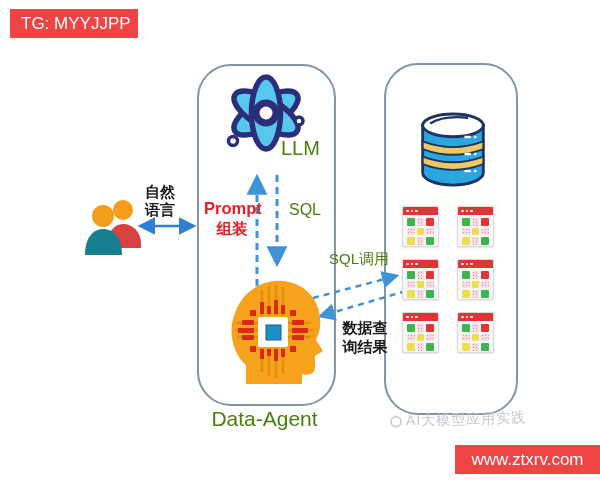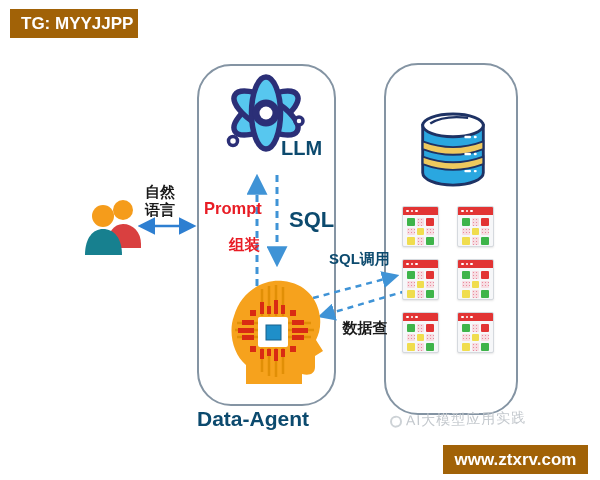--- a/index.html
+++ b/index.html
@@ -2,37 +2,37 @@
 <html><head>
 <meta charset="utf-8">
 <style>
   html,body{margin:0;padding:0;background:#e9e9e9;}
   .canvas{
     position:relative;width:600px;height:480px;background:#ffffff;overflow:hidden;
     font-family:"Liberation Sans","DejaVu Sans",sans-serif;color:#1a1a1a;
   }
   .abs{position:absolute;}
   .banner{
-    background:#a16207;color:#ffffff;font-size:17px;line-height:29px;height:29px;
-    box-sizing:border-box;white-space:nowrap;font-weight:bold;
+    background:#ef4444;color:#ffffff;font-size:17px;line-height:29px;height:29px;
+    box-sizing:border-box;white-space:nowrap;
   }
   .banner.top{left:10px;top:9px;width:128px;padding-left:11px;}
-  .banner.bottom{right:12px;top:445px;width:145px;text-align:center;}
+  .banner.bottom{right:0;top:445px;width:145px;text-align:center;}
   .panel{
     position:absolute;border:2px solid #8494a3;border-radius:34px;background:transparent;
   }
   .panel.left{left:197px;top:64px;width:135px;height:338px;}
   .panel.right{left:384px;top:63px;width:130px;height:348px;}
-  .lbl{position:absolute;font-weight:bold;color:#0c4a6e;}
+  .lbl{position:absolute;font-weight:normal;color:#4d7c0f;}
   .lbl-llm{left:281px;top:137px;font-size:20px;}
-  .lbl-agent{left:197px;top:407px;width:135px;font-size:21px;}
+  .lbl-agent{left:197px;top:407px;width:135px;text-align:center;font-size:21px;}
   .lbl-prompt{left:204px;top:199px;width:56px;text-align:center;color:#e81c24;}
   .lbl-prompt .l1{display:block;font-size:16.5px;text-align:center;}
-  .lbl-prompt .l2{display:block;font-size:15.5px;margin-top:17px;text-align:right;}
-  .lbl-sql{left:289px;top:207px;font-size:22px;}
+  .lbl-prompt .l2{display:block;font-size:15.5px;margin-top:1px;}
+  .lbl-sql{left:289px;top:201px;font-size:16px;}
   .lbl-nl{left:145px;top:183px;width:42px;text-align:left;font-size:15px;line-height:18px;}
   .lbl-nl span{display:block;}
   .lbl-sqlcall{left:329px;top:250px;font-size:15px;}
   .lbl-result{left:332px;top:318px;width:66px;text-align:center;font-size:15px;line-height:19px;}
   .lbl-result span{display:block;}
   .arrow-layer{left:0;top:0;pointer-events:none;}
   
   .t-icon{position:absolute;width:37px;height:41px;background:#f6f7f9;border:1px solid #d5d9de;
     border-radius:2px;box-sizing:border-box;box-shadow:0 1px 2px rgba(0,0,0,.10);}
   .t-head{height:8px;background:#e23434;border-radius:1px 1px 0 0;display:flex;align-items:center;gap:2px;padding:0 3px;}
@@ -270,20 +270,21 @@
         <span class="t-cell cd"></span>
       <span class="t-cell cy"></span>
         <span class="t-cell cd"></span>
         <span class="t-cell cg"></span>
     </div>
   </div>
 
   <div class="lbl lbl-sqlcall">SQL调用</div>
   <div class="abs lbl-result" style="font-weight:bold;">
     <span>数据查</span>
+    <span>询结果</span>
   </div>
 
   <div class="abs watermark">
     <span class="wm-ring"></span>
     <span>AI大模型应用实践</span>
   </div>
 
 </div>
 
 </body></html>

